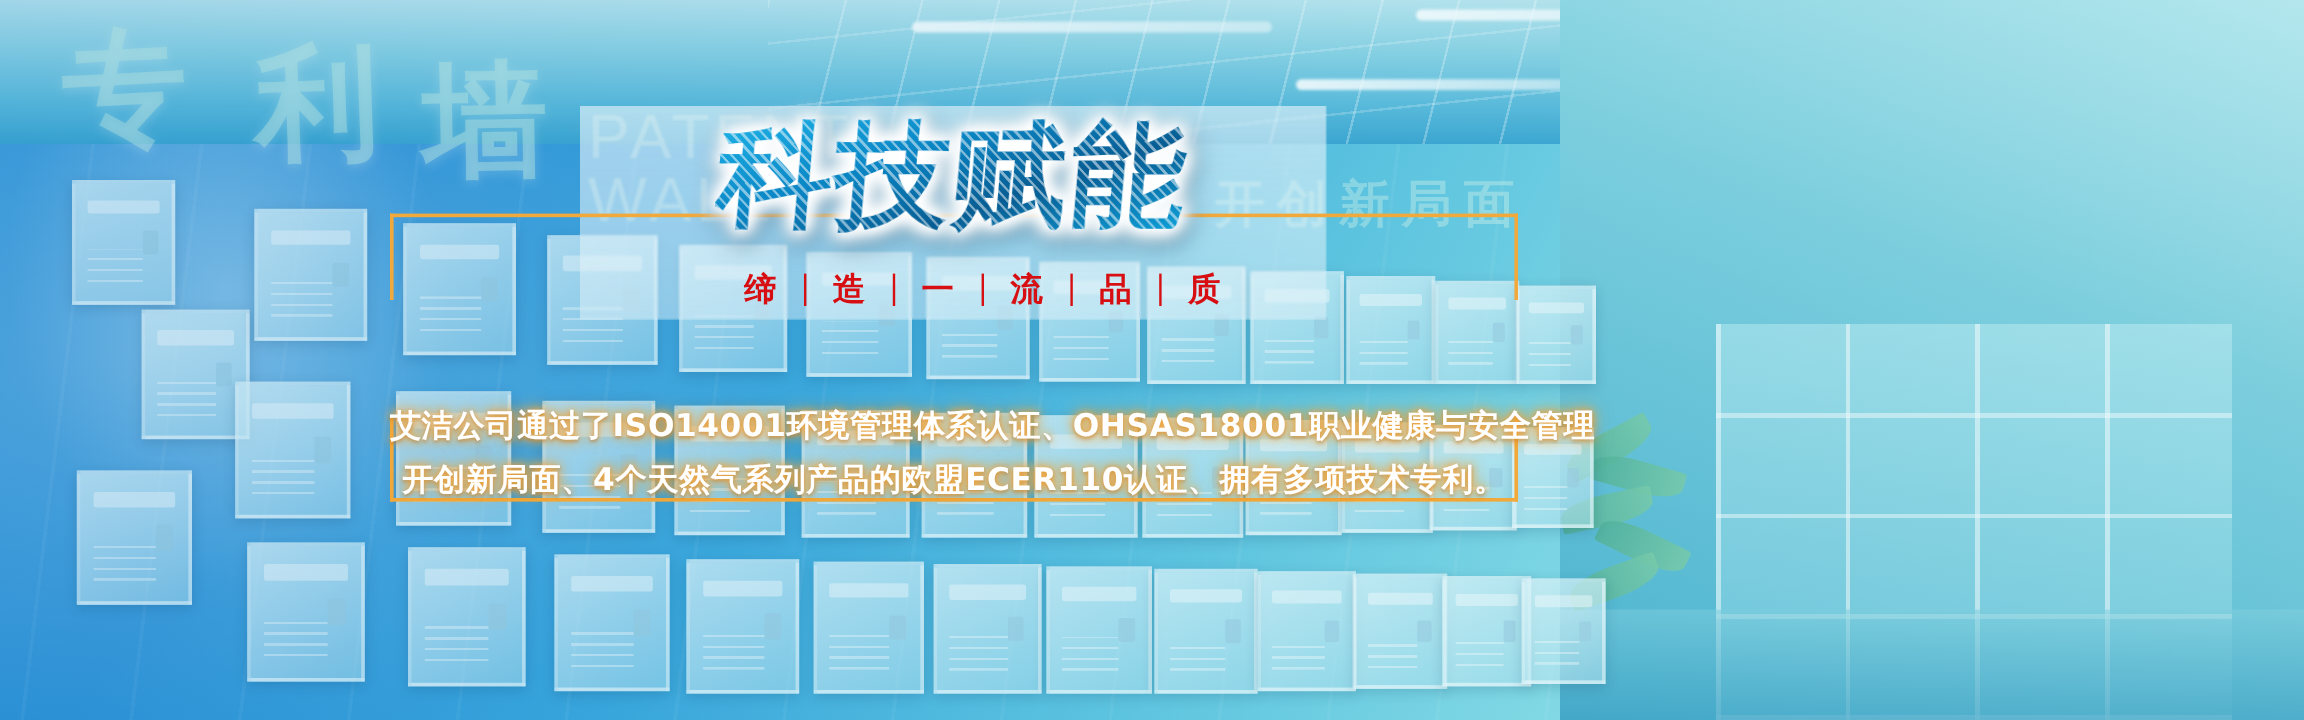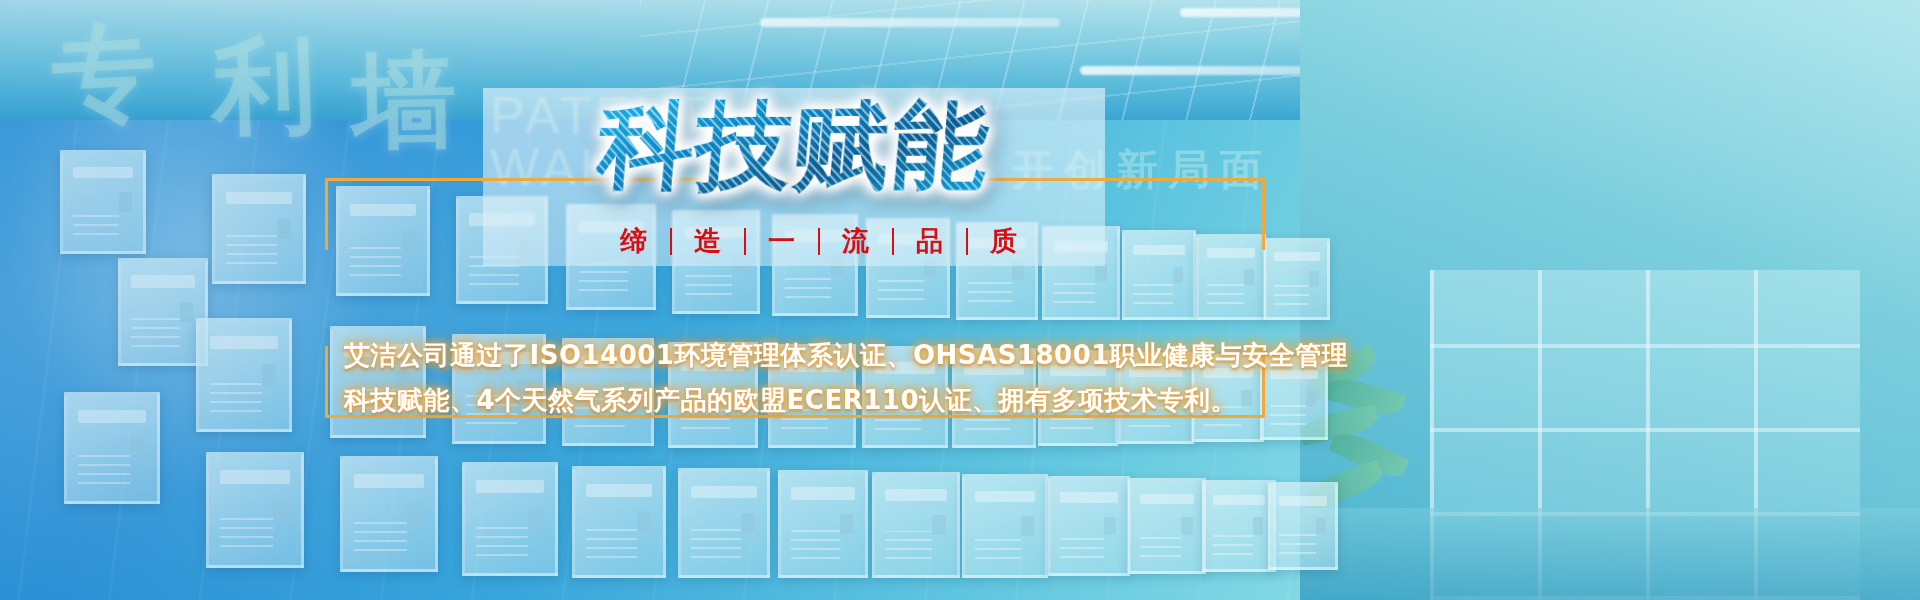--- a/index.html
+++ b/index.html
@@ -158,27 +158,26 @@
     font-family:"DejaVu Sans","Liberation Sans",sans-serif;
     padding:0 22px;
   }
   .subtitle .sep{
     width:2px; height:27px; background:#d80f12;
   }
 
   
   .para{
     position:absolute; left:325px; top:333px; width:940px; z-index:6;
-    text-align:left; color:#fff; font-weight:700;
+    text-align:center; color:#fff; font-weight:700;
     font-size:26px; line-height:1.72; letter-spacing:.5px;
     font-family:"DejaVu Sans","Liberation Sans",sans-serif;
     text-shadow:
       0 0 6px rgba(245,168,60,.95), 0 0 10px rgba(245,168,60,.80),
       0 0 16px rgba(240,150,40,.65), 0 2px 3px rgba(120,60,0,.45);
-    padding-left: 19px;
   }
   .para div{ white-space:nowrap; }
 
   
   .cast{
     position:absolute; inset:0; pointer-events:none;
     background:linear-gradient(105deg, rgba(30,140,205,.18) 0%, rgba(60,185,215,.10) 55%, rgba(150,225,230,.12) 100%);
   }
 </style>
 </head>
@@ -364,16 +363,16 @@
     <span class="sep"></span>
     <span class="w">流</span>
     <span class="sep"></span>
     <span class="w">品</span>
     <span class="sep"></span>
     <span class="w">质</span>
   </div>
 
   <div class="para">
     <div>艾洁公司通过了ISO14001环境管理体系认证、OHSAS18001职业健康与安全管理</div>
-    <div>科技赋能、4个天然气系列产品的欧盟ECER110认证、拥有多项技术专利。</div>
+    <div>开创新局面、4个天然气系列产品的欧盟ECER110认证、拥有多项技术专利。</div>
   </div>
 
 </div>
 
 </body></html>

